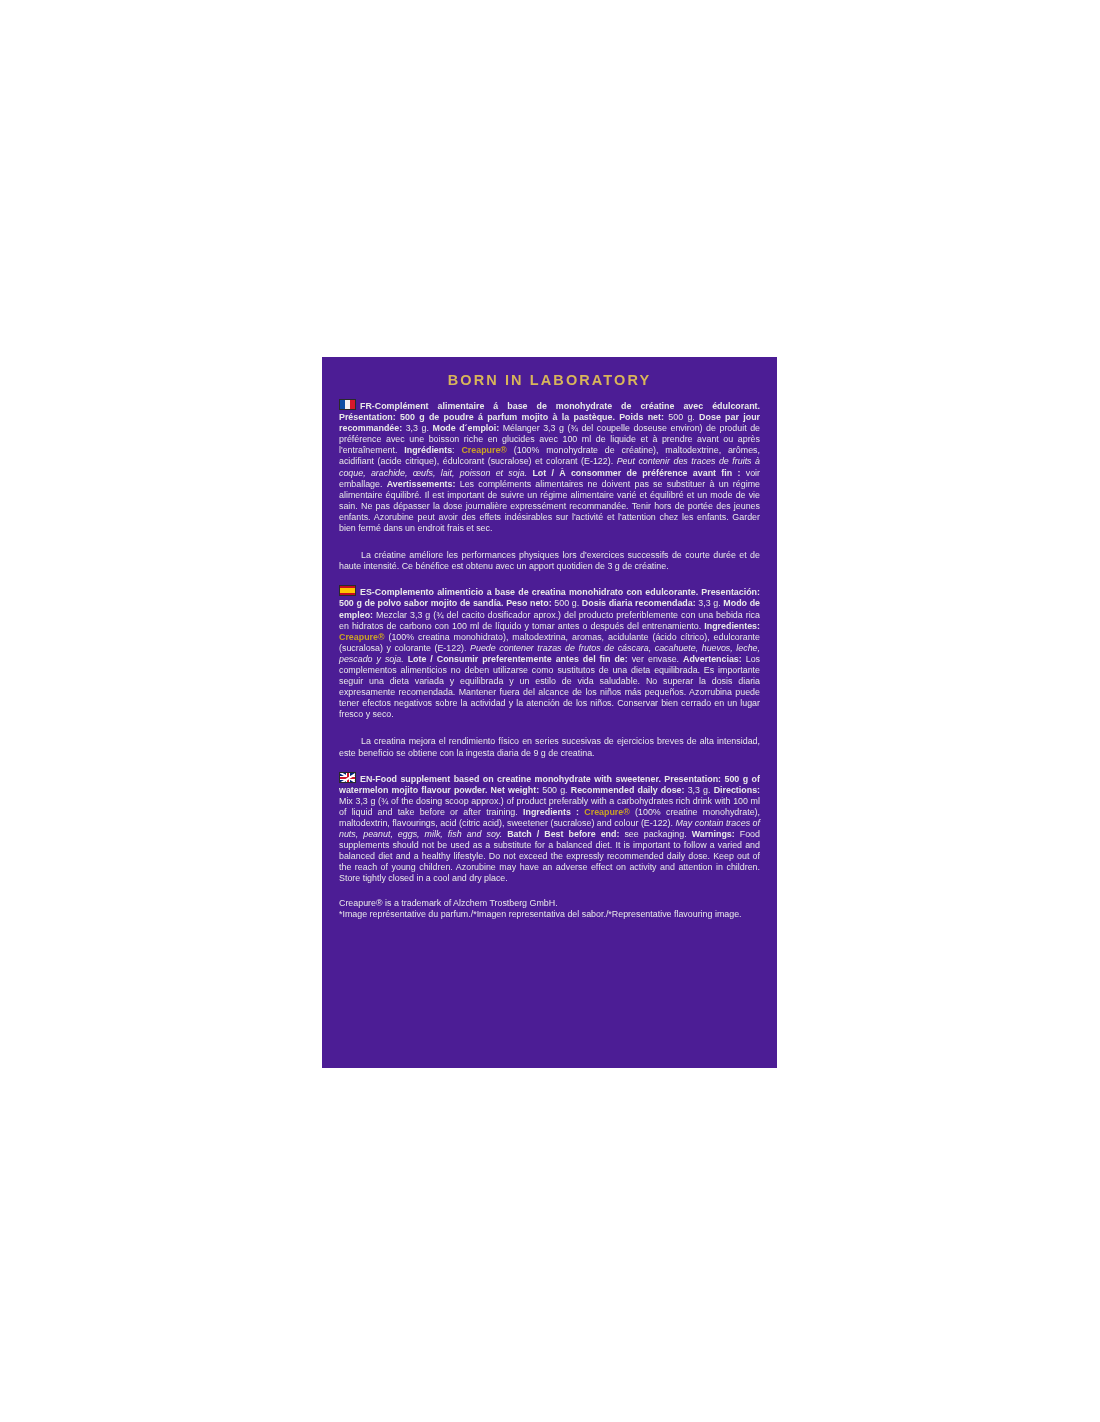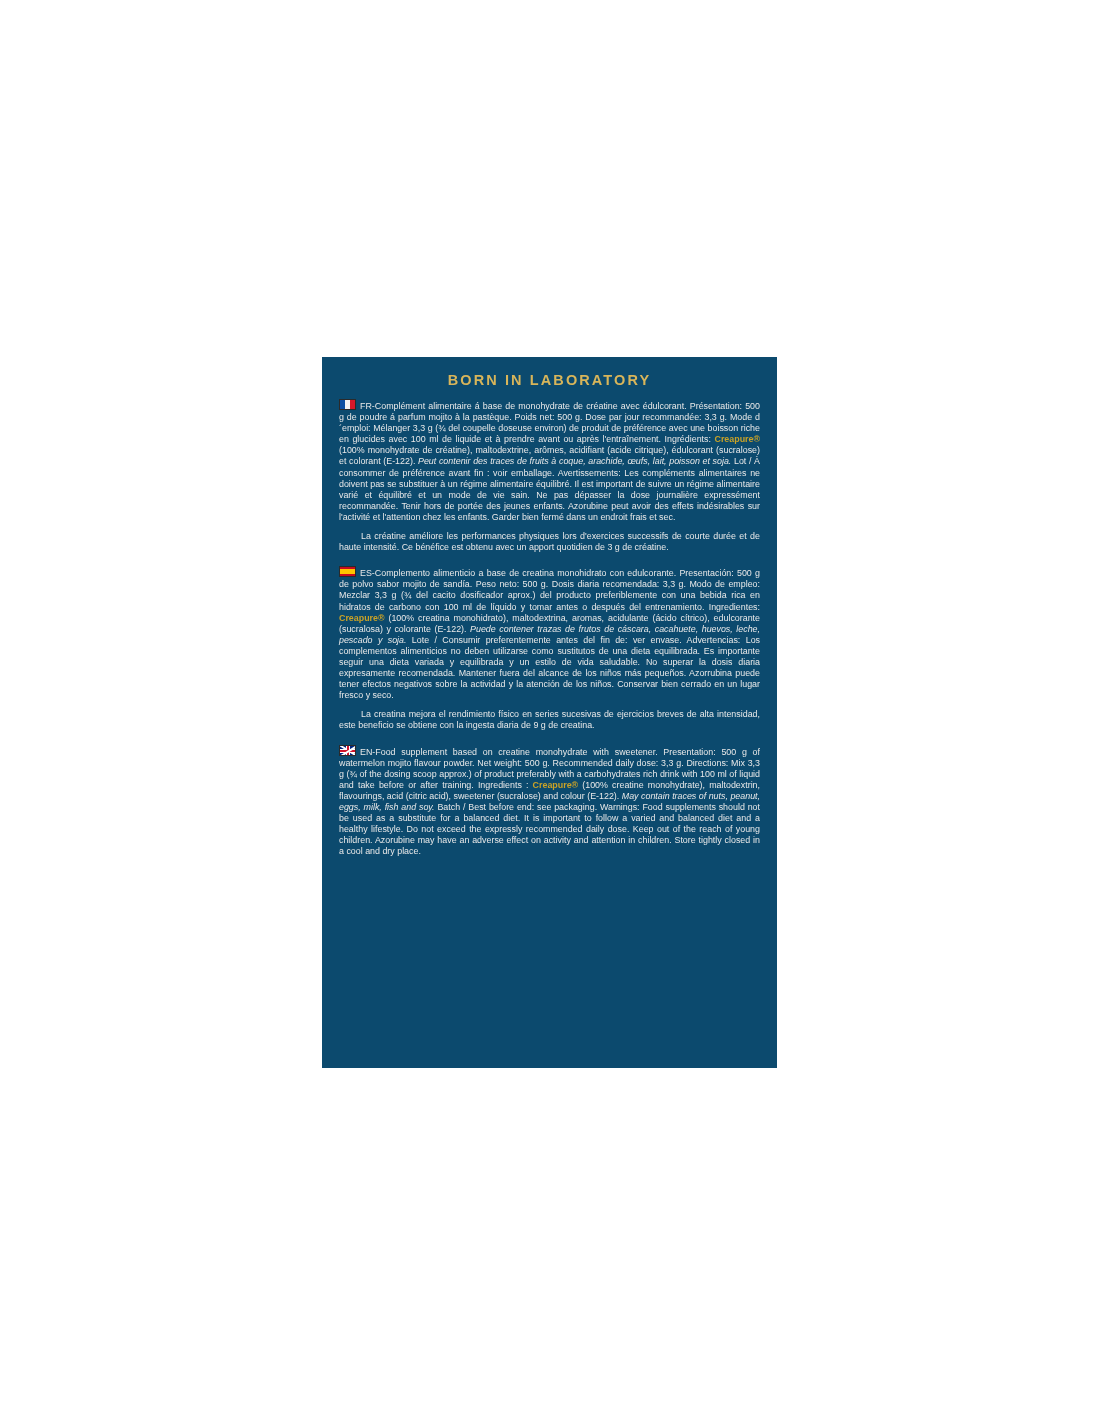--- a/index.html
+++ b/index.html
@@ -12,21 +12,21 @@
     height: 1422px;
     font-family: "Liberation Sans", sans-serif;
     position: relative;
   }
   #label {
     position: absolute;
     left: 322px;
     top: 357px;
     width: 455px;
     height: 711px;
-    background: #0c4a6e;
+    background: #4c1d95;
     color: #e9e9e9;
     box-sizing: border-box;
     padding: 14px 17px 10px 17px;
     overflow: hidden;
   }
   .brand {
     text-align: center;
     color: #d8b55a;
     font-size: 14.5px;
     font-weight: bold;
@@ -39,26 +39,26 @@
   }
   .para {
     font-size: 8.9px;
     line-height: 11.1px;
     text-align: justify;
     text-justify: inter-word;
     margin: 0;
     hyphens: auto;
   }
   .para + .para {
-    margin-top: 8px;
+    margin-top: 16px;
   }
   .indent {
     text-indent: 22px;
   }
-  .b { font-weight: normal; margin-top: 36px; }
+  .b { font-weight: bold; margin-top: 36px; }
   .i { font-style: italic; }
   .gold { color: #c9a227; font-weight: bold; }
   .flag {
     display: inline-block;
     width: 17px;
     height: 11px;
     vertical-align: -1px;
     margin-right: 4px;
     position: relative;
     overflow: hidden;
@@ -145,14 +145,18 @@
       <span>La creatina mejora el rendimiento físico en series sucesivas de ejercicios breves de alta intensidad, este beneficio se obtiene con la ingesta diaria de 9 g de creatina.</span>
     </p>
   </div>
 
   <div class="block">
     <p class="para">
       <span class="flag flag-gb"><span class="cross-v"></span><span class="cross-h"></span><span class="cross-v-r"></span><span class="cross-h-r"></span></span><span><span class="b">EN-Food supplement based on creatine monohydrate with sweetener. Presentation: 500 g of watermelon mojito flavour powder. Net weight:</span> 500 g. <span class="b">Recommended daily dose:</span> 3,3 g. <span class="b">Directions:</span> Mix 3,3 g (¾ of the dosing scoop approx.) of product preferably with a carbohydrates rich drink with 100 ml of liquid and take before or after training. <span class="b">Ingredients :</span> <span class="gold">Creapure®</span> (100% creatine monohydrate), maltodextrin, flavourings, acid (citric acid), sweetener (sucralose) and colour (E-122). <span class="i">May contain traces of nuts, peanut, eggs, milk, fish and soy.</span> <span class="b">Batch / Best before end:</span> see packaging. <span class="b">Warnings:</span> Food supplements should not be used as a substitute for a balanced diet. It is important to follow a varied and balanced diet and a healthy lifestyle. Do not exceed the expressly recommended daily dose. Keep out of the reach of young children. Azorubine may have an adverse effect on activity and attention in children. Store tightly closed in a cool and dry place.</span>
     </p>
   </div>
 
+  <div class="footer">
+    <div>Creapure® is a trademark of Alzchem Trostberg GmbH.</div>
+    <div class="line2">*Image représentative du parfum./*Imagen representativa del sabor./*Representative flavouring image.</div>
+  </div>
 
 </div>
 
 </body></html>

